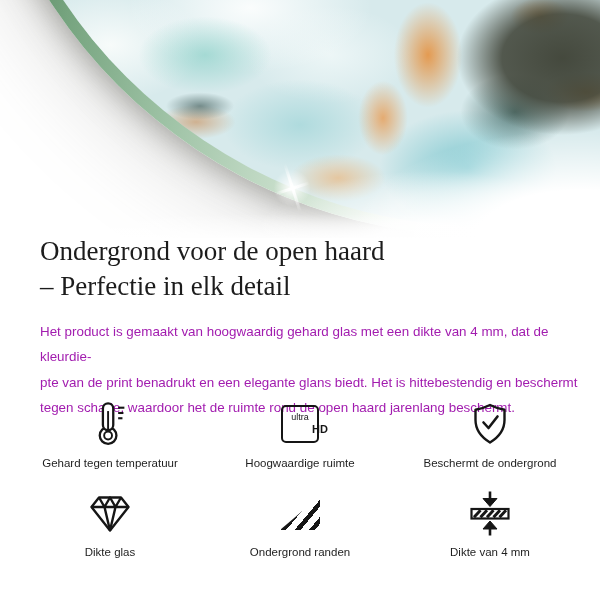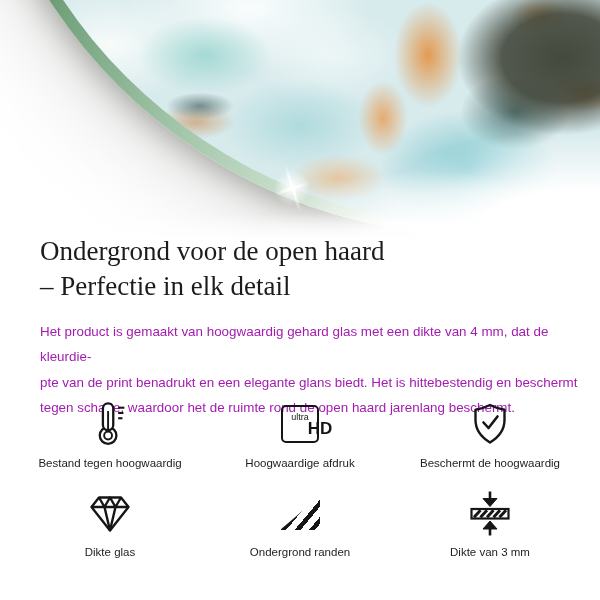--- a/index.html
+++ b/index.html
@@ -51,21 +51,21 @@
   
   .features{position:absolute;left:15px;right:15px;top:400px;display:grid;
             grid-template-columns:repeat(3,1fr);row-gap:20px;}
   .feature{display:flex;flex-direction:column;align-items:center;}
   .icon-box{height:48px;display:flex;align-items:center;justify-content:center;}
   .feature .label{margin-top:9px;font-size:11.5px;color:#1e1e1e;}
   .icon-svg{stroke:#161616;fill:none;stroke-width:2.4;}
   .uhd{width:34px;height:34px;border:2.5px solid #151515;border-radius:5px;display:flex;
        flex-direction:column;align-items:center;justify-content:center;color:#151515;}
   .uhd .t{font-size:9px;line-height:10px;}
-  .uhd .b{font-size:17px;line-height:14px;font-weight:700;padding-left:40px;}
+  .uhd .b{font-size:11px;line-height:14px;font-weight:700;padding-left:40px;}
   .stripes{width:40px;height:34px;clip-path:polygon(0 100%,100% 0,100% 100%);
        background:repeating-linear-gradient(130deg,#161616 0 4.5px,transparent 4.5px 11px);}
 </style>
 </head>
 <body>
 
 <div class="page">
 
   <div class="hero">
     <div class="disc-edge"></div>
@@ -95,41 +95,41 @@
         <svg class="icon-svg" width="34" height="46" viewBox="0 0 34 48">
           <circle cx="15" cy="36" r="8.7"></circle>
           <rect x="9.6" y="2.5" width="10.8" height="28" rx="5.4" fill="#ffffff"></rect>
           <line x1="15" y1="10.5" x2="15" y2="29.5" stroke-width="2"></line>
           <circle cx="15" cy="36" r="4.1" stroke-width="2"></circle>
           <line x1="25.5" y1="7" x2="32" y2="7" stroke-width="2.2"></line>
           <line x1="25.5" y1="12.5" x2="31" y2="12.5" stroke-width="2.2"></line>
           <line x1="25.5" y1="18" x2="30" y2="18" stroke-width="2.2"></line>
         </svg>
       </div>
-      <span class="label">Bestand tegen hoogwaardig</span>
+      <span class="label">Gehard tegen temperatuur</span>
     </div>
 
     <div class="feature">
       <div class="icon-box">
         <div class="uhd">
           <span class="t">ultra</span>
           <span class="b">HD</span>
         </div>
       </div>
-      <span class="label">Hoogwaardige afdruk</span>
+      <span class="label">Hoogwaardige ruimte</span>
     </div>
 
     <div class="feature">
       <div class="icon-box">
         <svg class="icon-svg" width="38" height="44" viewBox="0 0 38 44">
           <path d="M19 3 C14 5.5 9 7 4.5 7.8 V18 C4.5 28 10.5 35.3 19 40.5 C27.5 35.3 33.5 28 33.5 18 V7.8 C29 7 24 5.5 19 3 Z" stroke-linejoin="round"></path>
           <polyline points="12.5,20.5 17.5,26 26.5,14.5" stroke-width="2.6" stroke-linecap="round" stroke-linejoin="round"></polyline>
         </svg>
       </div>
-      <span class="label">Beschermt de hoogwaardig</span>
+      <span class="label">Beschermt de ondergrond</span>
     </div>
 
     <div class="feature">
       <div class="icon-box">
         <svg class="icon-svg" width="46" height="40" viewBox="0 0 46 40" stroke-width="2.2">
           <path d="M12 4.5 L34 4.5 L41.5 14 L23 37.5 L4.5 14 Z" stroke-linejoin="round"></path>
           <path d="M4.5 14 H41.5 M12 4.5 L17.5 14 L23 4.5 L28.5 14 L34 4.5 M17.5 14 L23 37.5 M28.5 14 L23 37.5" stroke-linejoin="round"></path>
         </svg>
       </div>
       <span class="label">Dikte glas</span>
@@ -150,17 +150,17 @@
           <rect x="3.5" y="19" width="37" height="9.5" fill="none" stroke-width="2.2"></rect>
           <line x1="6" y1="27.2" x2="12.5" y2="20.3" stroke-width="3"></line>
           <line x1="12.5" y1="27.2" x2="19" y2="20.3" stroke-width="3"></line>
           <line x1="19" y1="27.2" x2="25.5" y2="20.3" stroke-width="3"></line>
           <line x1="25.5" y1="27.2" x2="32" y2="20.3" stroke-width="3"></line>
           <line x1="31.5" y1="27.2" x2="38" y2="20.3" stroke-width="3"></line>
           <polygon points="15,39 29,39 22,31" stroke-width="1"></polygon>
           <line x1="22" y1="39" x2="22" y2="45.5" stroke-width="2.6"></line>
         </svg>
       </div>
-      <span class="label">Dikte van 3 mm</span>
+      <span class="label">Dikte van 4 mm</span>
     </div>
 
   </div>
 </div>
 
 </body></html>

